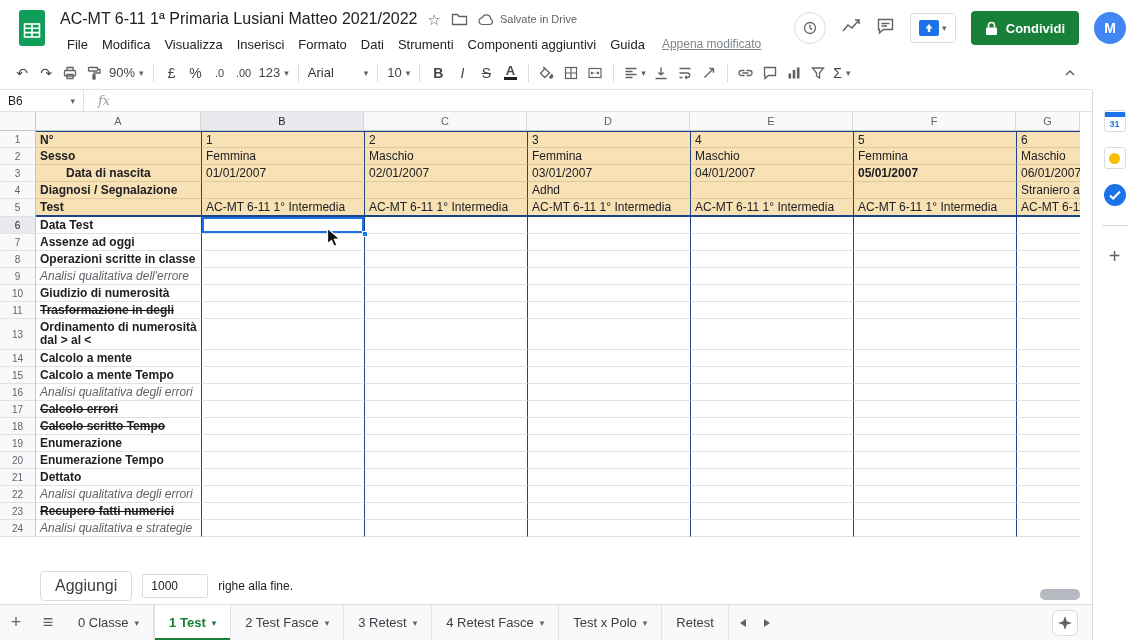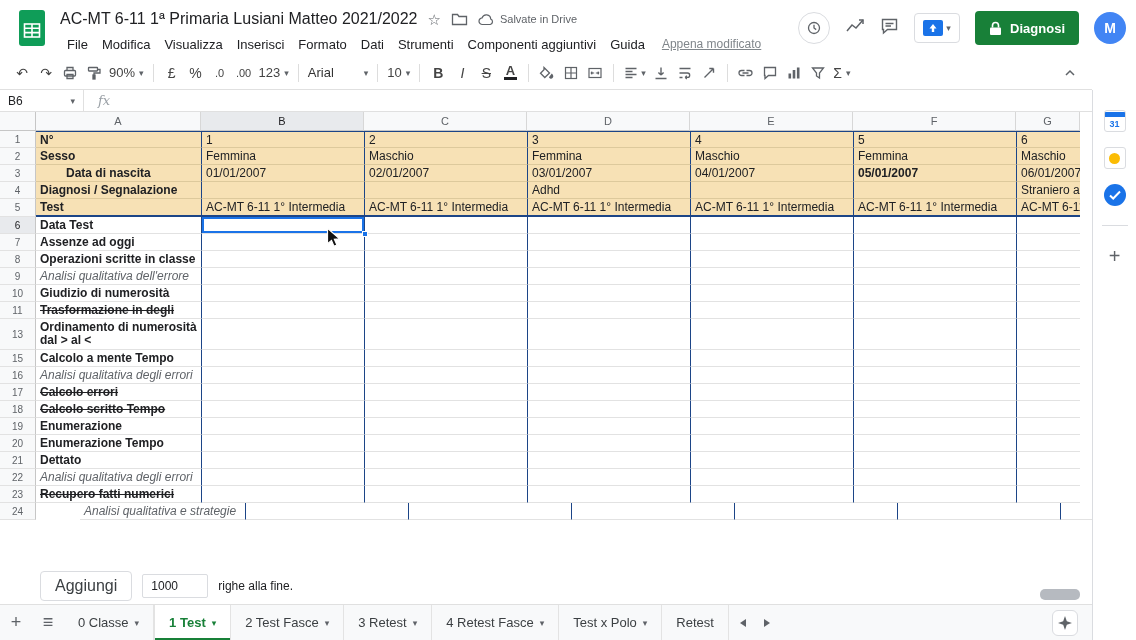--- a/index.html
+++ b/index.html
@@ -169,21 +169,21 @@
             <rect width="20" height="16" rx="2" fill="#1a73e8"></rect>
             <path d="M10 4l3.5 4.5h-2.3V12h-2.4V8.5H6.5z" fill="#fff"></path>
           </svg>
         <span class="dcaret">▾</span>
       </button>
       <button class="share">
         <svg width="13" height="15" viewBox="0 0 13 15">
             <rect x="1" y="6.5" width="11" height="7.5" rx="1" fill="#fff"></rect>
             <path d="M3.5 6.5V4.5a3 3 0 0 1 6 0v2" stroke="#fff" stroke-width="1.6" fill="none"></path>
           </svg>
-        <span>Diagnosi</span>
+        <span>Condividi</span>
       </button>
       <div class="avatar">M</div>
     </div>
   </header>
 
   <div class="toolbar">
     <span class="tbtn glyph">↶</span>
     <span class="tbtn glyph">↷</span>
     <span class="tbtn">
       <svg width="16" height="16" viewBox="0 0 16 16" fill="none" stroke="#5f6368" stroke-width="1.3">
@@ -444,20 +444,30 @@
           <div class="gutter">13</div>
           <div class="cell a bold" style="width: 165px;">Ordinamento di numerosità dal &gt; al &lt;</div>
           <div class="cell data" style="width: 163px;"></div>
           <div class="cell data" style="width: 163px;"></div>
           <div class="cell data" style="width: 163px;"></div>
           <div class="cell data" style="width: 163px;"></div>
           <div class="cell data" style="width: 163px;"></div>
           <div class="cell data" style="width: 64px;"></div>
         </div>
         <div class="row" style="height: 17px;">
+          <div class="gutter">14</div>
+          <div class="cell a bold" style="width: 165px;">Calcolo a mente</div>
+          <div class="cell data" style="width: 163px;"></div>
+          <div class="cell data" style="width: 163px;"></div>
+          <div class="cell data" style="width: 163px;"></div>
+          <div class="cell data" style="width: 163px;"></div>
+          <div class="cell data" style="width: 163px;"></div>
+          <div class="cell data" style="width: 64px;"></div>
+        </div>
+        <div class="row" style="height: 17px;">
           <div class="gutter">15</div>
           <div class="cell a bold" style="width: 165px;">Calcolo a mente Tempo</div>
           <div class="cell data" style="width: 163px;"></div>
           <div class="cell data" style="width: 163px;"></div>
           <div class="cell data" style="width: 163px;"></div>
           <div class="cell data" style="width: 163px;"></div>
           <div class="cell data" style="width: 163px;"></div>
           <div class="cell data" style="width: 64px;"></div>
         </div>
         <div class="row" style="height: 17px;">
@@ -535,21 +545,21 @@
           <div class="cell a bold strike" style="width: 165px;">Recupero fatti numerici</div>
           <div class="cell data" style="width: 163px;"></div>
           <div class="cell data" style="width: 163px;"></div>
           <div class="cell data" style="width: 163px;"></div>
           <div class="cell data" style="width: 163px;"></div>
           <div class="cell data" style="width: 163px;"></div>
           <div class="cell data" style="width: 64px;"></div>
         </div>
         <div class="row" style="height: 17px;">
           <div class="gutter">24</div>
-          <div class="cell a italic" style="width: 165px; margin-left: 44px;">Analisi qualitativa e strategie</div>
+          <div class="cell a italic" style="width: 165px;">Analisi qualitativa e strategie</div>
           <div class="cell data" style="width: 163px;"></div>
           <div class="cell data" style="width: 163px;"></div>
           <div class="cell data" style="width: 163px;"></div>
           <div class="cell data" style="width: 163px;"></div>
           <div class="cell data" style="width: 163px;"></div>
           <div class="cell data" style="width: 64px;"></div>
         </div>
       </div>
   </div>
 

